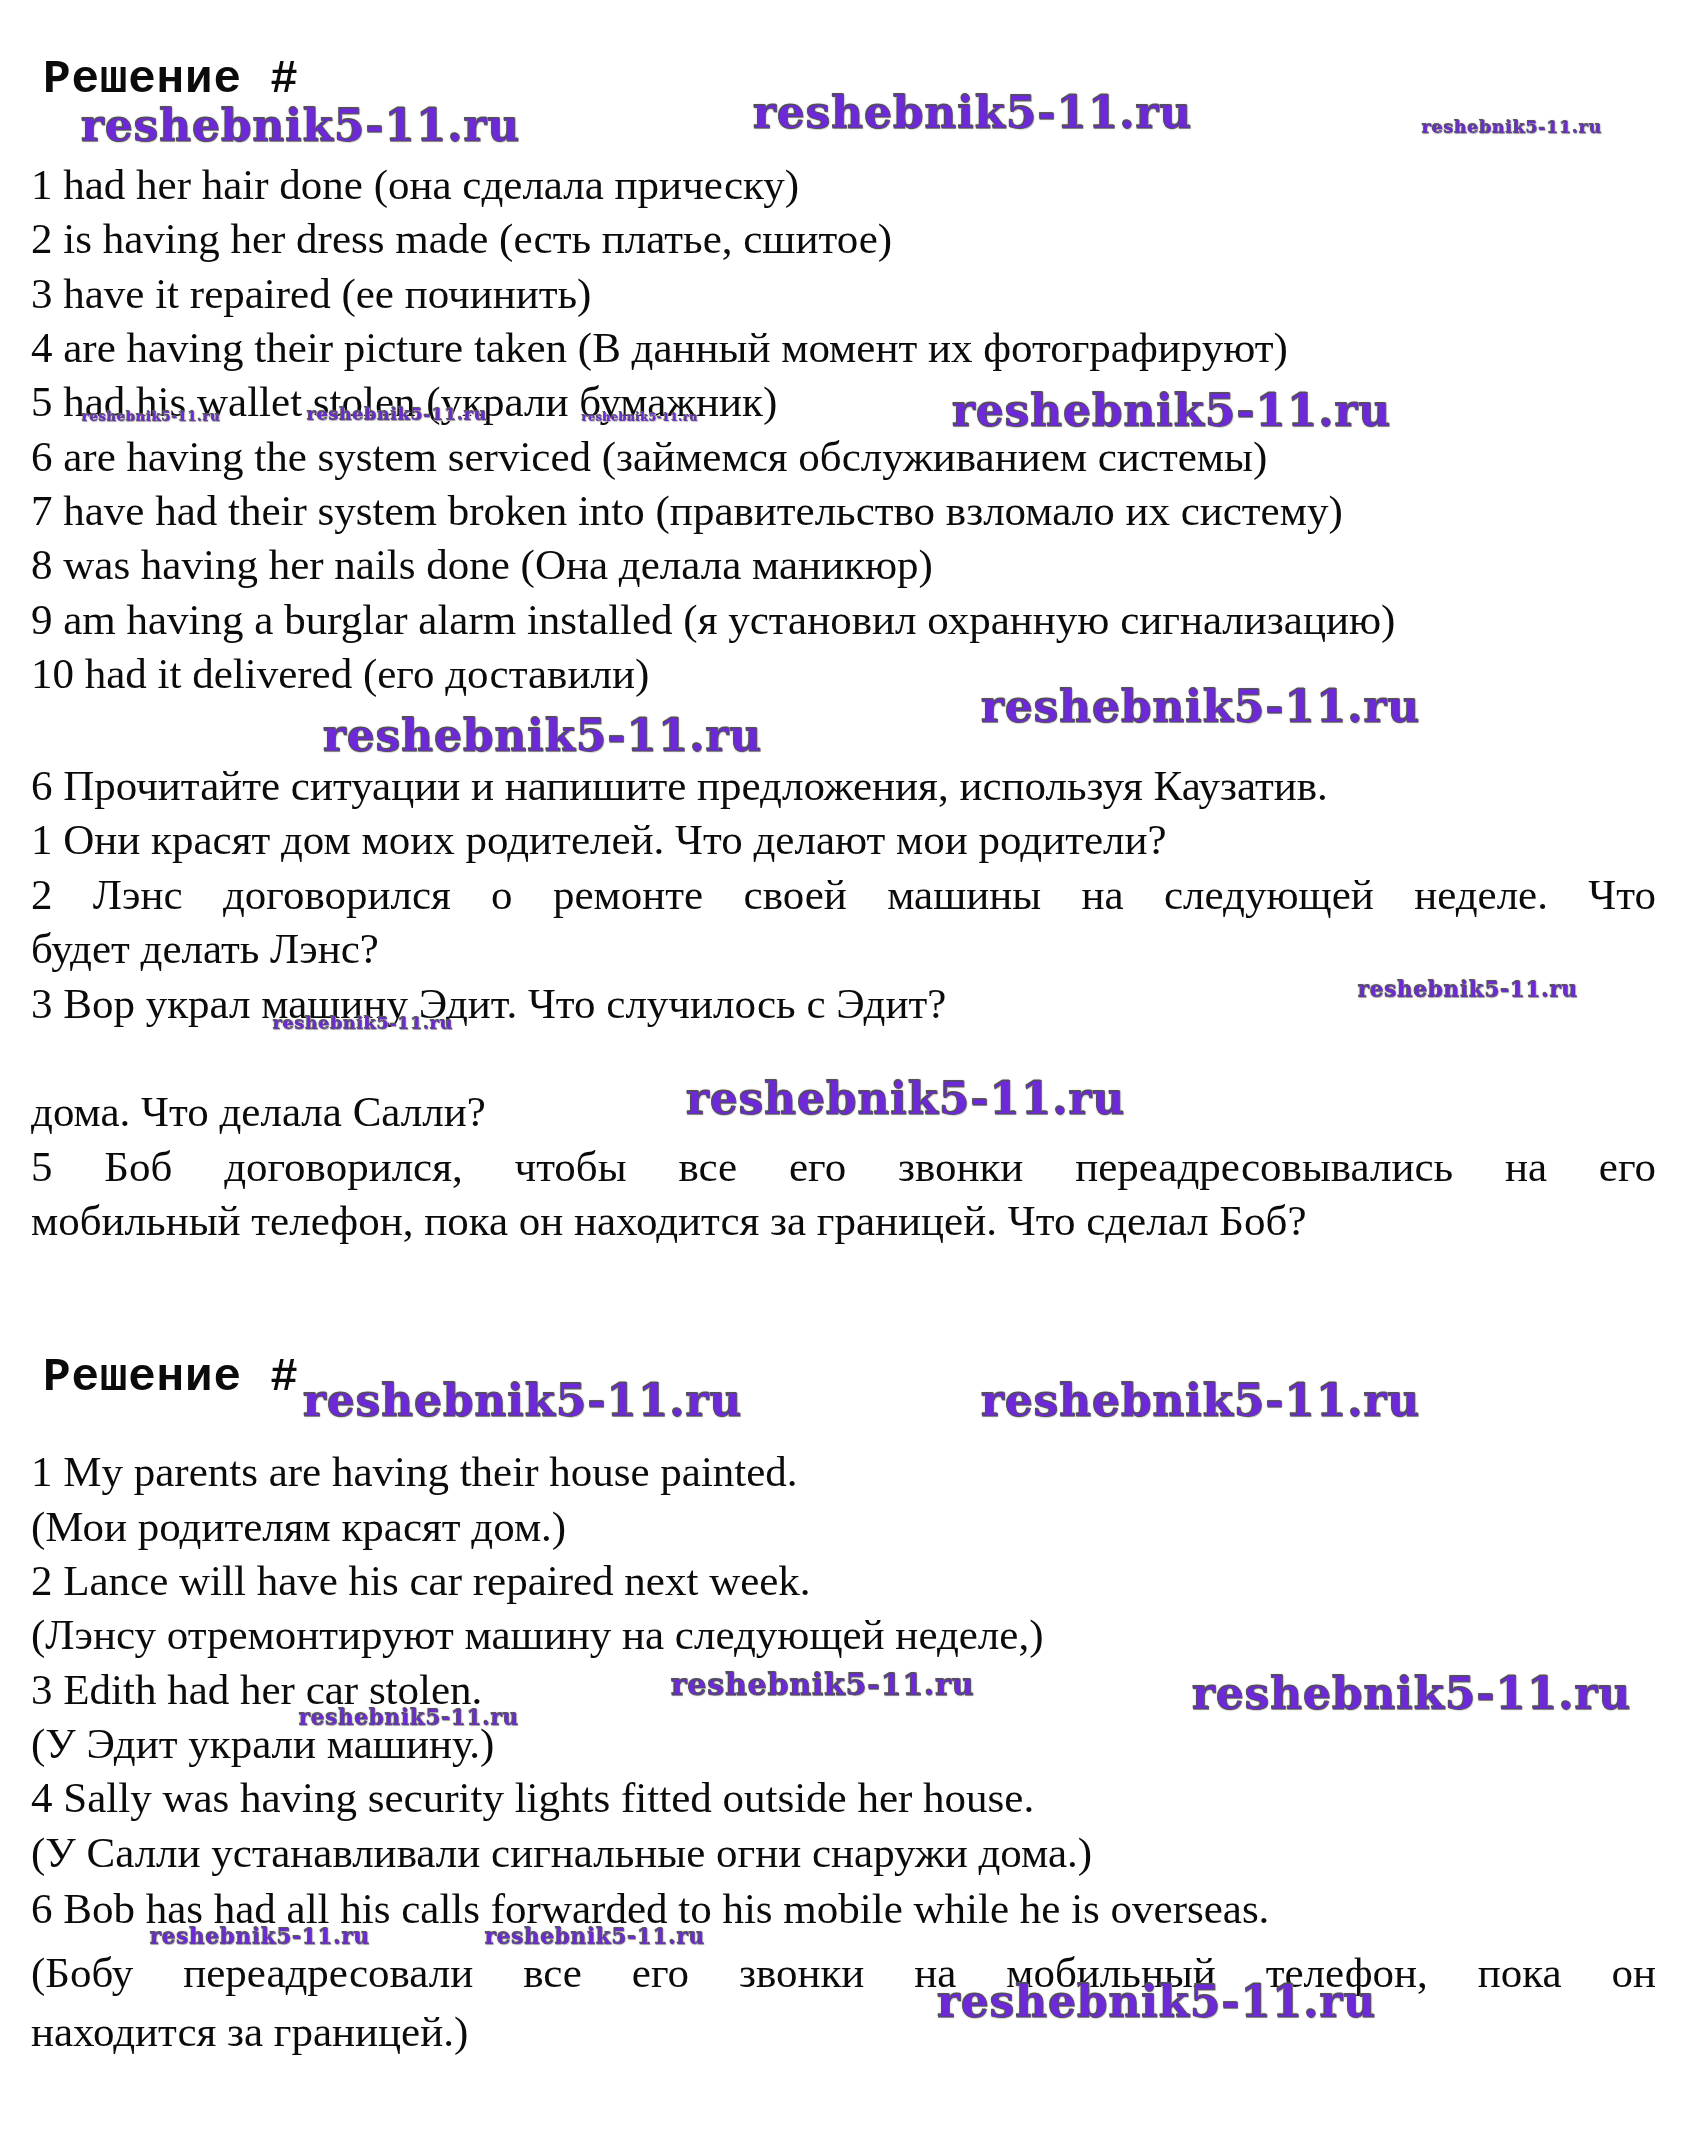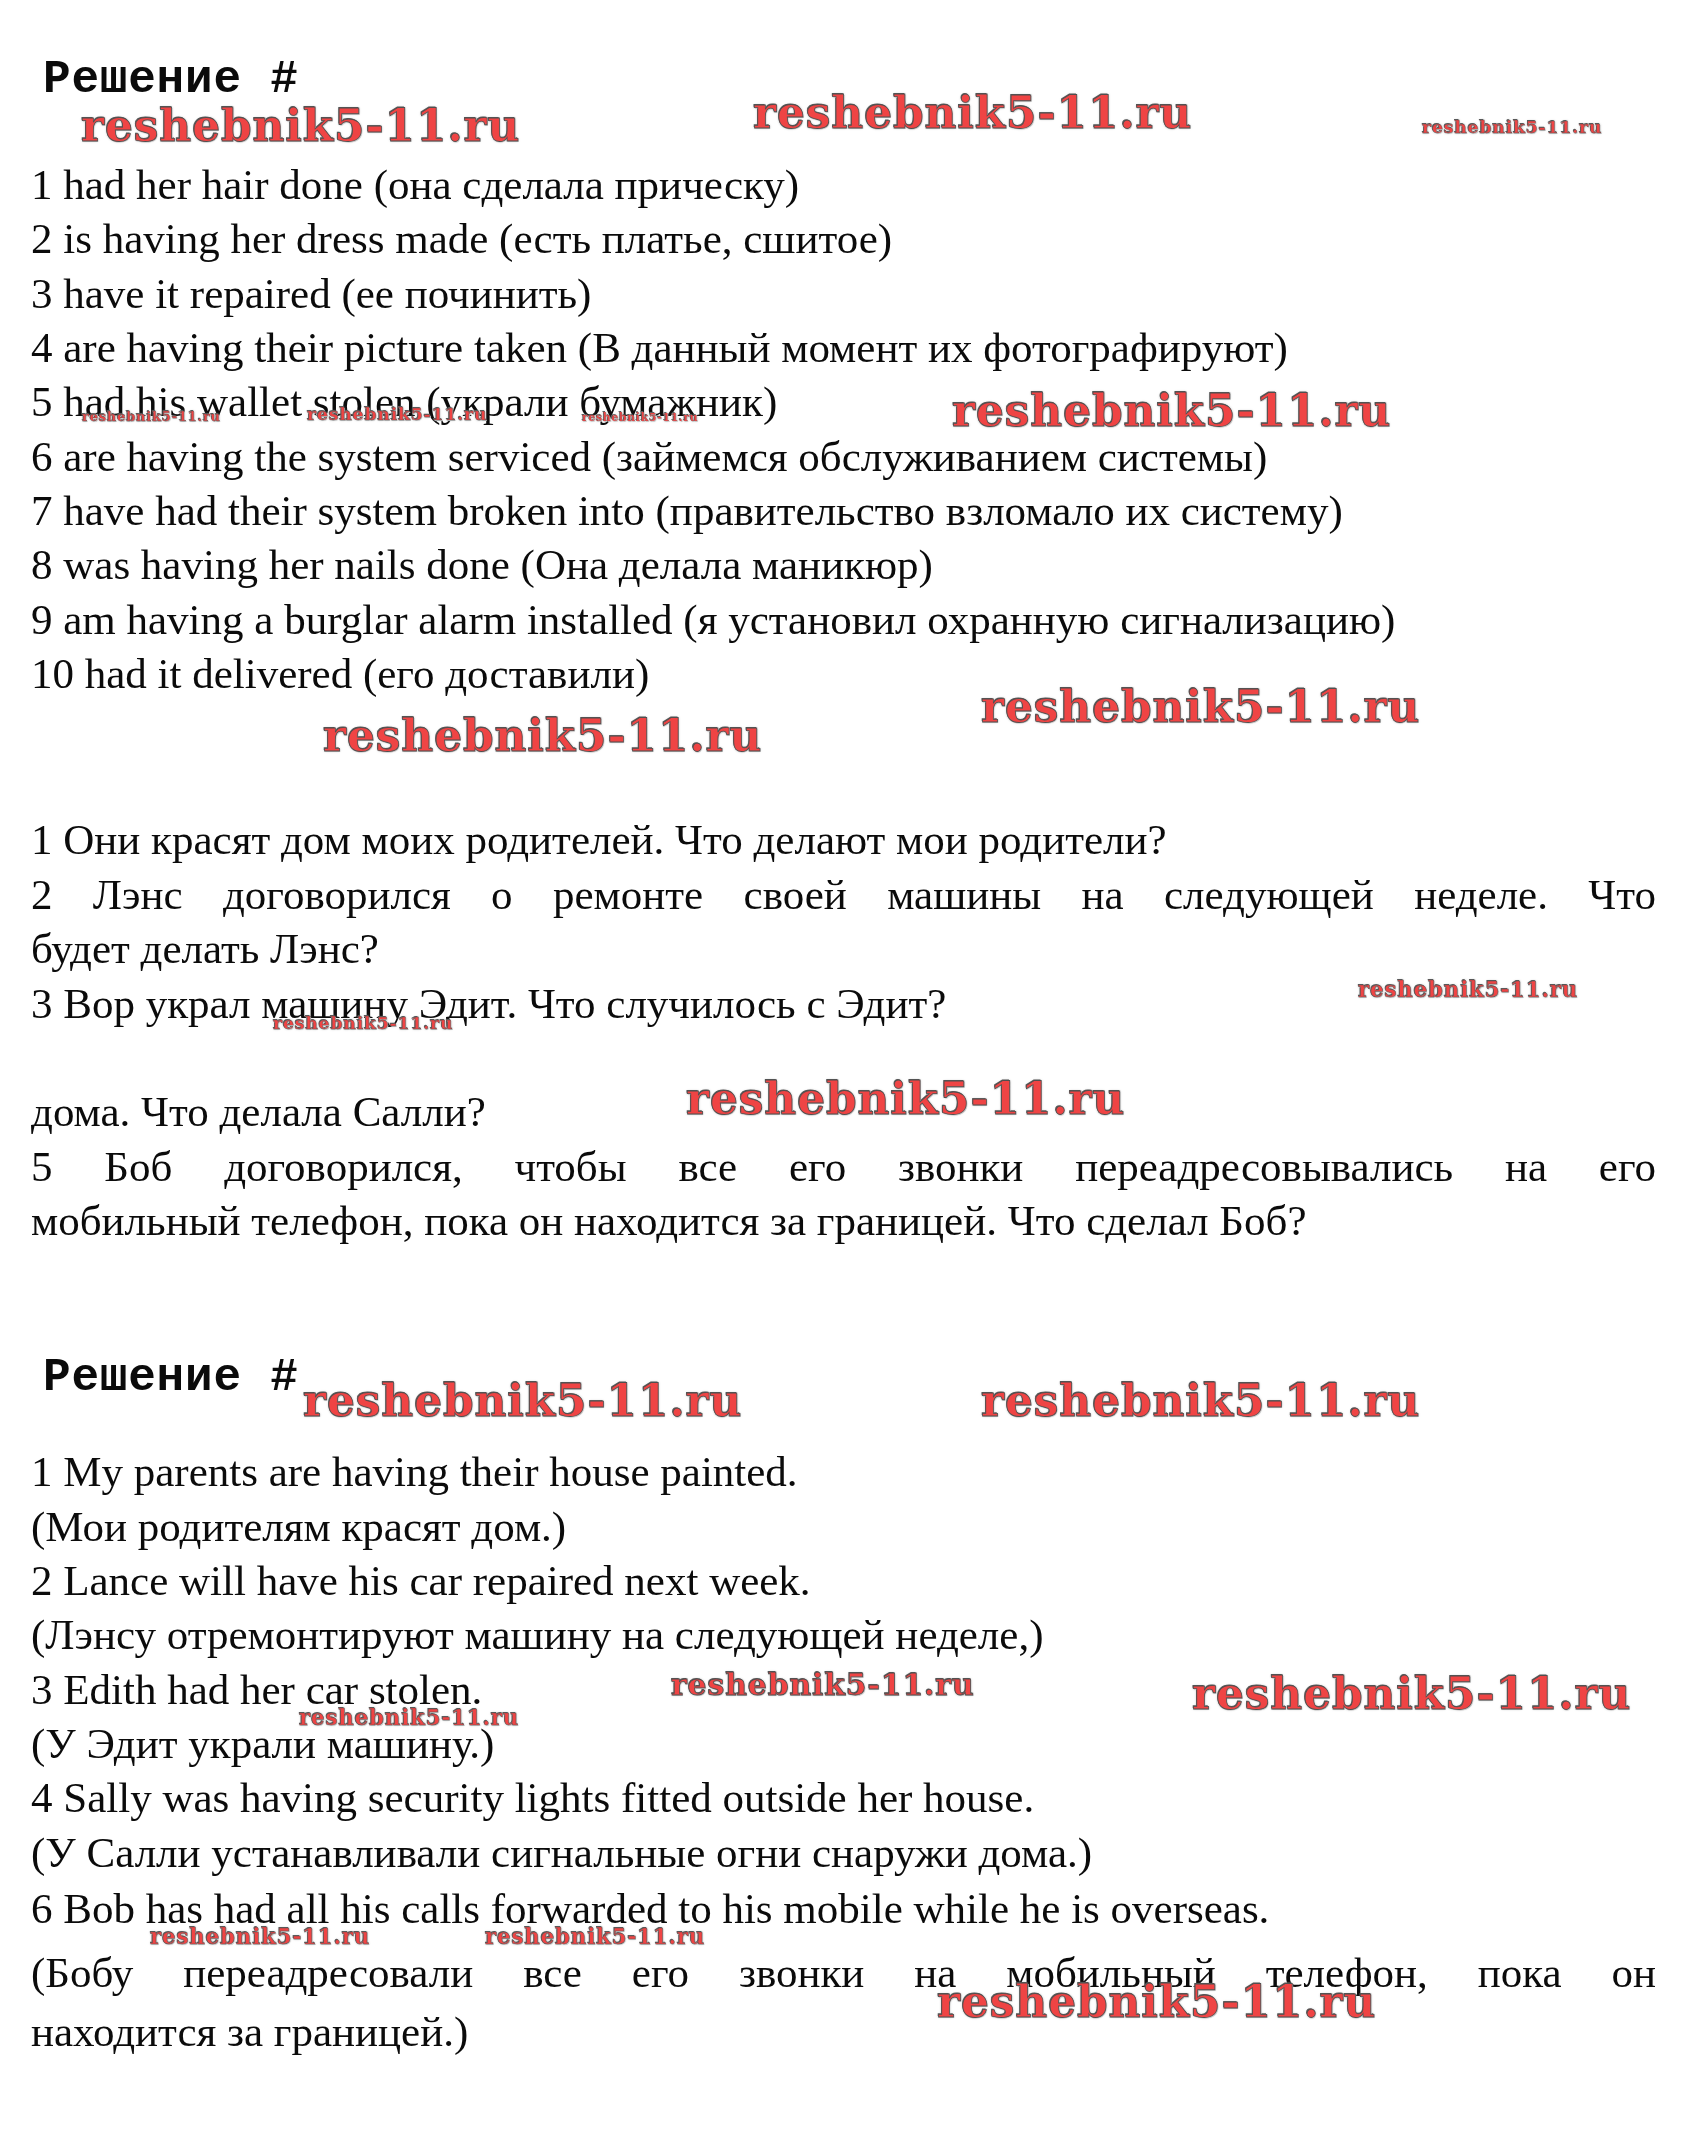--- a/index.html
+++ b/index.html
@@ -34,21 +34,21 @@
     white-space:normal;
     text-align:justify;
     text-align-last:justify;
   }
   
   .wm{
     position:absolute;
     font-family:"DejaVu Serif","Liberation Serif",serif;
     font-weight:700;
     white-space:nowrap;
-    color:#ef4444;
+    color:#6d28d9;
     -webkit-text-stroke:0.8px #4f4f4f;
     text-shadow:0.8px 0.8px 0 #c9c9c9, -0.8px -0.8px 0 #5a5a5a, 0 0 2.5px #9a9a9a;
     letter-spacing:0.8px;
     z-index:2;
   }
   .wm-54{font-size:44px;}
   .wm-36{font-size:30px;}
   .wm-26{font-size:21.4px; -webkit-text-stroke:0.5px #555;}
   .wm-21{font-size:17.3px; -webkit-text-stroke:0.4px #555;}
   .wm-16{font-size:13px; -webkit-text-stroke:0.3px #555;}
@@ -65,20 +65,21 @@
   <div class="line" style="top:214px">2 is having her dress made (есть платье, сшитое)</div>
   <div class="line" style="top:269px">3 have it repaired (ее починить)</div>
   <div class="line" style="top:323px">4 are having their picture taken (В данный момент их фотографируют)</div>
   <div class="line" style="top:377px">5 had his wallet stolen (украли бумажник)</div>
   <div class="line" style="top:432px">6 are having the system serviced (займемся обслуживанием системы)</div>
   <div class="line" style="top:486px">7 have had their system broken into (правительство взломало их систему)</div>
   <div class="line" style="top:540px">8 was having her nails done (Она делала маникюр)</div>
   <div class="line" style="top:595px">9 am having a burglar alarm installed (я установил охранную сигнализацию)</div>
   <div class="line" style="top:649px">10 had it delivered (его доставили)</div>
 
+  <div class="line" style="top:761px">6 Прочитайте ситуации и напишите предложения, используя Каузатив.</div>
   <div class="line" style="top:815px">1 Они красят дом моих родителей. Что делают мои родители?</div>
   <div class="line just" style="top:870px">2 Лэнс договорился о ремонте своей машины на следующей неделе. Что</div>
   <div class="line" style="top:924px">будет делать Лэнс?</div>
   <div class="line" style="top:979px">3 Вор украл машину Эдит. Что случилось с Эдит?</div>
   <div class="line" style="top:1087px">дома. Что делала Салли?</div>
   <div class="line just" style="top:1142px">5 Боб договорился, чтобы все его звонки переадресовывались на его</div>
   <div class="line" style="top:1196px">мобильный телефон, пока он находится за границей. Что сделал Боб?</div>
 
   <h1 class="heading" style="top:1352px">Решение #</h1>
 

